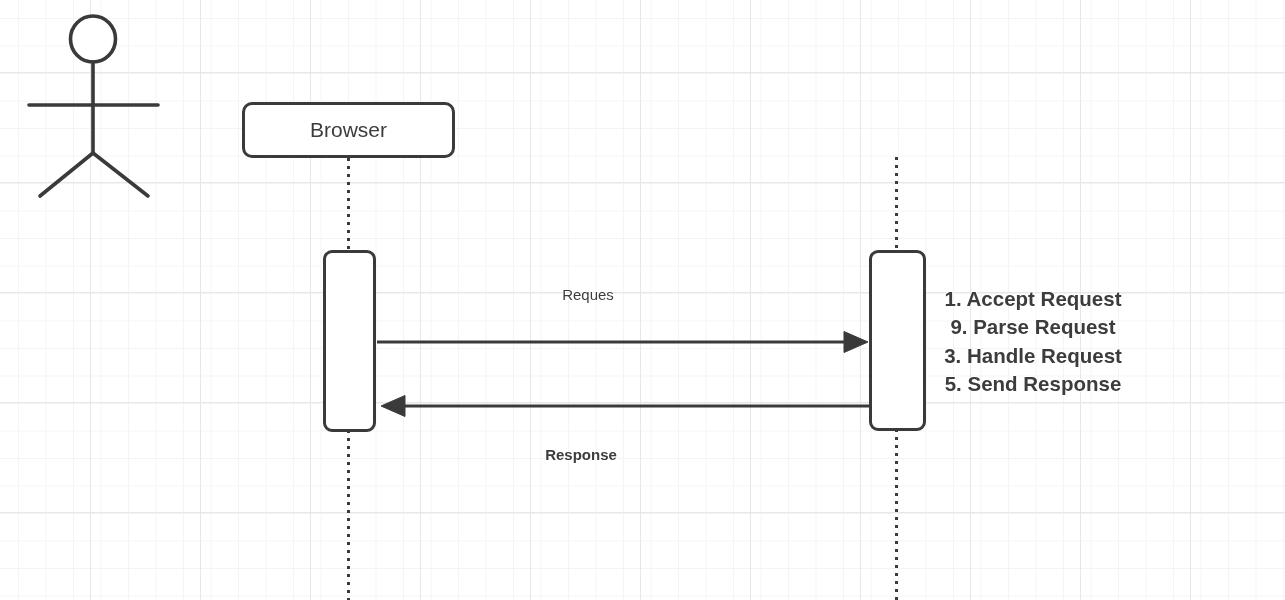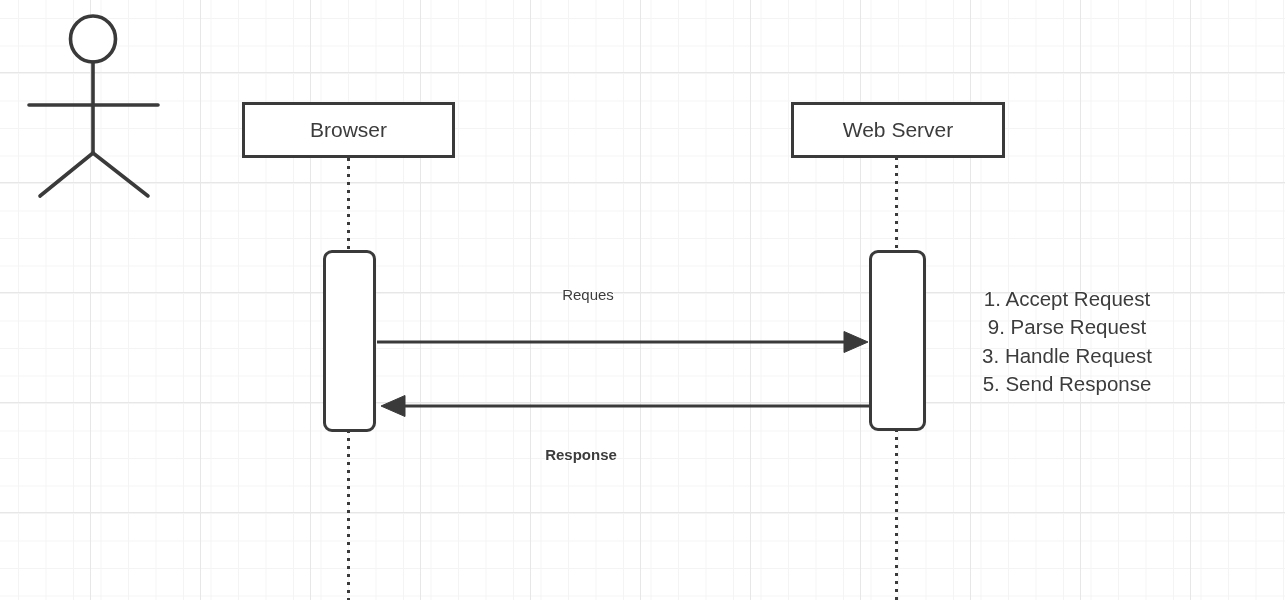--- a/index.html
+++ b/index.html
@@ -26,21 +26,21 @@
     position: absolute;
     height: 56px;
     background: #ffffff;
     border: 3px solid #3a3a3a;
     display: flex;
     align-items: center;
     justify-content: center;
     font-size: 21px;
     color: #3c3c3c;
   }
-  .participant-browser { left: 242px; top: 102px; width: 213px; }
+  .participant-browser { left: 242px; top: 102px; width: 213px; border-radius: 10px; }
   .participant-server  { left: 791px; top: 102px; width: 214px; }
 
   .lifeline {
     position: absolute;
     width: 3px;
     background-image: repeating-linear-gradient(
       to bottom, #3a3a3a 0 3.5px, transparent 3.5px 8px);
   }
   .lifeline-browser { left: 347px; top: 158px; height: 442px; }
   .lifeline-server  { left: 895px; top: 157px; height: 443px; }
@@ -60,28 +60,29 @@
     font-size: 15px;
     color: #3c3c3c;
     white-space: nowrap;
     text-shadow: -1px 0 0 #fff, 1px 0 0 #fff, 0 -1px 0 #fff, 0 1px 0 #fff;
   }
   .msg-label-request  { left: 588px; top: 294px; }
   .msg-label-response { left: 581px; top: 454px; font-weight: bold; }
 
   .steps-note {
     position: absolute;
-    left: 942px;
+    left: 908px;
     top: 285px;
     width: 250px;
     text-align: center;
     font-size: 20.5px;
     line-height: 28.4px;
     color: #3c3c3c;
     text-shadow: -1px 0 0 #fff, 1px 0 0 #fff, 0 -1px 0 #fff, 0 1px 0 #fff;
+    font-weight: bold;
   }
   .steps-note .step-line { white-space: nowrap; }
 </style>
 </head>
 <body>
 
 <div class="canvas">
 
   <svg class="shape-layer" width="220" height="220" viewBox="0 0 220 220">
     <g stroke="#3a3a3a" stroke-width="3.6" fill="none" stroke-linecap="round">
@@ -91,23 +92,20 @@
       <line x1="93" y1="153" x2="40" y2="196"></line>
       <line x1="93" y1="153" x2="148" y2="196"></line>
     </g>
   </svg>
 
   <div class="lifeline lifeline-browser"></div>
   <div class="lifeline lifeline-server"></div>
 
   <div class="participant participant-browser">
     <span>Browser</span>
-  </div>
-  <div class="participant participant-server">
-    <span>Web Server</span>
   </div>
 
   <div class="activation activation-browser"></div>
   <div class="activation activation-server"></div>
 
   <svg class="shape-layer" width="1285" height="600" viewBox="0 0 1285 600">
     <g stroke="#3a3a3a" fill="#3a3a3a">
       <line x1="377" y1="342" x2="845" y2="342" stroke-width="3"></line>
       <polygon points="844,331.5 868,342 844,352.5" stroke-width="1"></polygon>
     </g>

